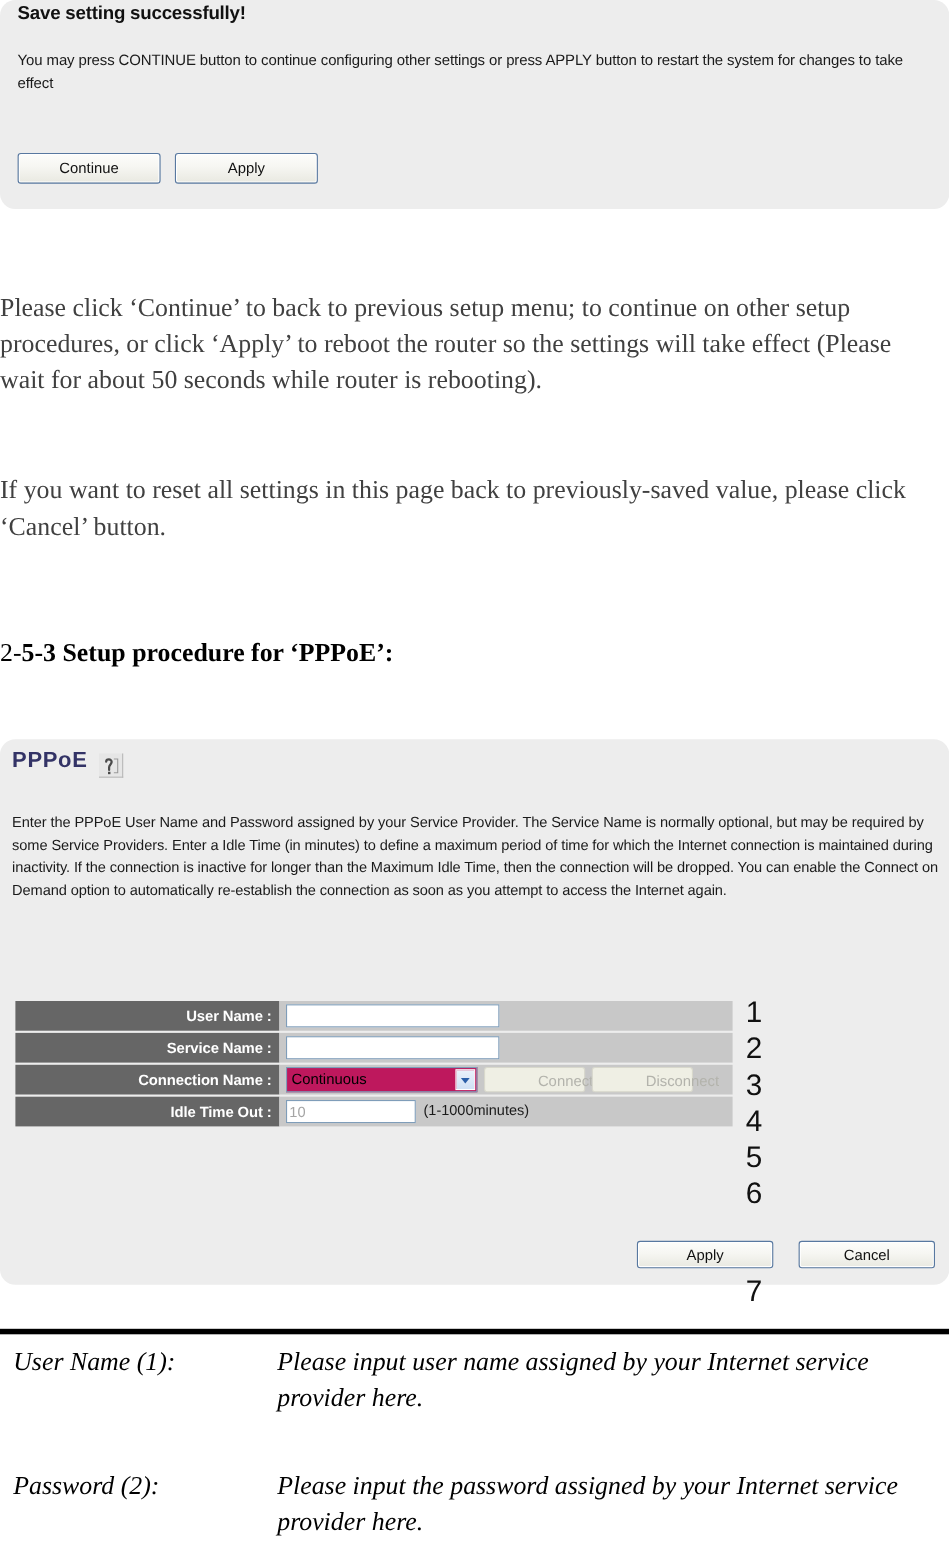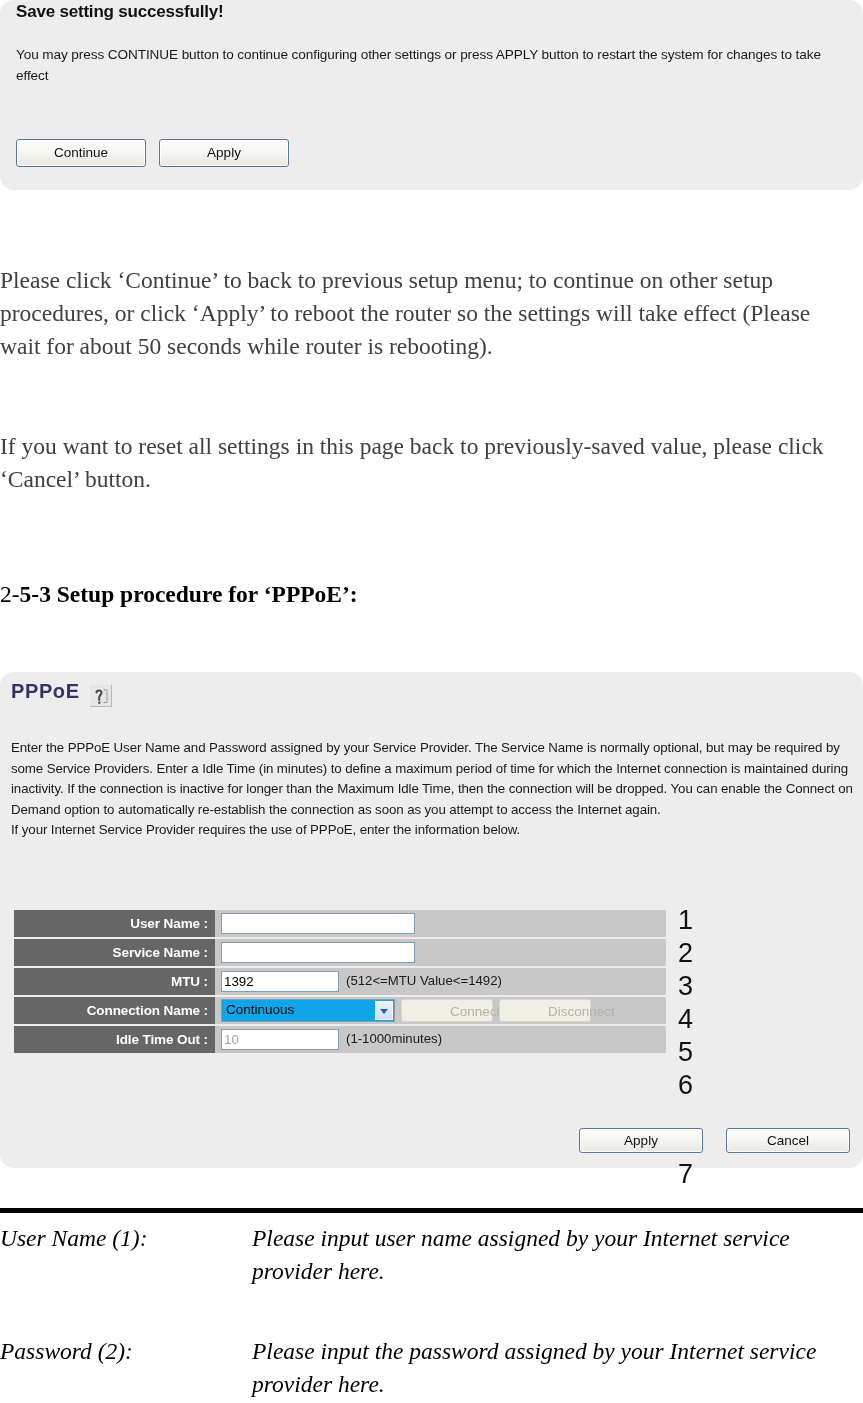--- a/index.html
+++ b/index.html
@@ -116,21 +116,21 @@
   
   #settings-table {
     position: absolute; left: 14px; top: 236px;
     width: 652px;
     border-collapse: separate;
     border-spacing: 0 2px;
   }
   #settings-table td { padding: 0; vertical-align: middle; }
 
   td.lbl {
-    width: 201px; height: 27px;
+    width: 240px; height: 27px;
     background: #666666;
     color: #ffffff;
     font-family: "Liberation Sans", sans-serif;
     font-size: 13.5px; font-weight: bold;
     text-align: right;
     padding-right: 7px !important;
     letter-spacing: -0.1px;
     white-space: nowrap;
   }
   td.val {
@@ -158,21 +158,21 @@
   .txt.medium { width: 180px; }
   .txt.narrow { width: 118px; }
   .txt.is-disabled { color: #a5a5a5; background: #ffffff; }
 
   .hint { margin-left: 7px; font-size: 13.2px; color: #1a1a1a; }
 
   .sel {
     display: inline-block; position: relative;
     width: 174px; height: 23px;
     border: 1px solid #7f9db9;
-    background: #0ea5e9;
+    background: #be185d;
     vertical-align: middle;
     font-family: "Liberation Sans", sans-serif;
     font-size: 13.5px; color: #000;
   }
   .sel .sel-text { position: absolute; left: 4px; top: 2px; }
   .sel .sel-arrow {
     position: absolute; right: 1px; top: 1px;
     width: 18px; height: 19px;
     background: linear-gradient(to bottom, #eaf1fb 0%, #cfe0f5 100%);
     border: 1px solid #ffffff;
@@ -229,21 +229,21 @@
 
   
   .gloss {
     position: absolute;
     font-family: "Liberation Serif", serif;
     font-style: italic;
     font-size: 23.5px;
     color: #000;
     line-height: 33px;
   }
-  .gloss-term { left: 0; width: 250px; }
+  .gloss-term { left: 12px; width: 250px; }
   .gloss-def  { left: 252px; width: 611px; }
 </style>
 </head>
 <body>
 
 <div class="ui-panel" id="save-panel">
   <div id="save-title">Save setting successfully!</div>
   <div id="save-desc">You may press CONTINUE button to continue configuring other settings or press APPLY button to restart the system for changes to take effect</div>
   <button class="btn" id="continue-button">Continue</button>
   <button class="btn" id="apply-button-top">Apply</button>
@@ -261,41 +261,34 @@
   <div id="help-icon">
     <svg width="22" height="22" viewBox="0 0 22 22" aria-hidden="true">
       <path d="M6.5 7.5 C6.5 4.8 11.5 4.6 11.5 7.6 C11.5 9.8 9.2 10.2 9.2 12.6 L9.2 15" stroke="#4a4a4a" stroke-width="2" fill="none" stroke-linecap="round"></path>
       <rect x="8.2" y="16.6" width="2.2" height="2.2" fill="#4a4a4a"></rect>
       <path d="M13.5 5 L17 5 L17 17.5 L13.5 17.5" stroke="#9a9a9a" stroke-width="1" fill="none"></path>
     </svg>
   </div>
 
   <div id="pppoe-desc">
     <span>Enter the PPPoE User Name and Password assigned by your Service Provider. The Service Name is normally optional, but may be required by some Service Providers. Enter a Idle Time (in minutes) to define a maximum period of time for which the Internet connection is maintained during inactivity. If the connection is inactive for longer than the Maximum Idle Time, then the connection will be dropped. You can enable the Connect on Demand option to automatically re-establish the connection as soon as you attempt to access the Internet again.</span><br>
-    <span>If your Internet Service Provider requires the use of PPPoE, enter the information below.</span>
   </div>
 
   <table id="settings-table">
     <tbody>
       <tr>
         <td class="lbl">User Name :</td>
         <td class="val">
           <input class="txt wide" type="text" value="" style="">
         </td>
       </tr>
       <tr>
         <td class="lbl">Service Name :</td>
         <td class="val">
           <input class="txt wide" type="text" value="" style="">
-        </td>
-      </tr>
-      <tr>
-        <td class="lbl">MTU :</td>
-        <td class="val">
-          <input class="txt narrow" type="text" value="1392" style=""><span class="hint">(512&lt;=MTU Value&lt;=1492)</span>
         </td>
       </tr>
       <tr>
         <td class="lbl">Connection Name :</td>
         <td class="val">
           <span class="sel">
             <span class="sel-text">Continuous</span>
             <span class="sel-arrow">
                 <i></i>
               </span>

